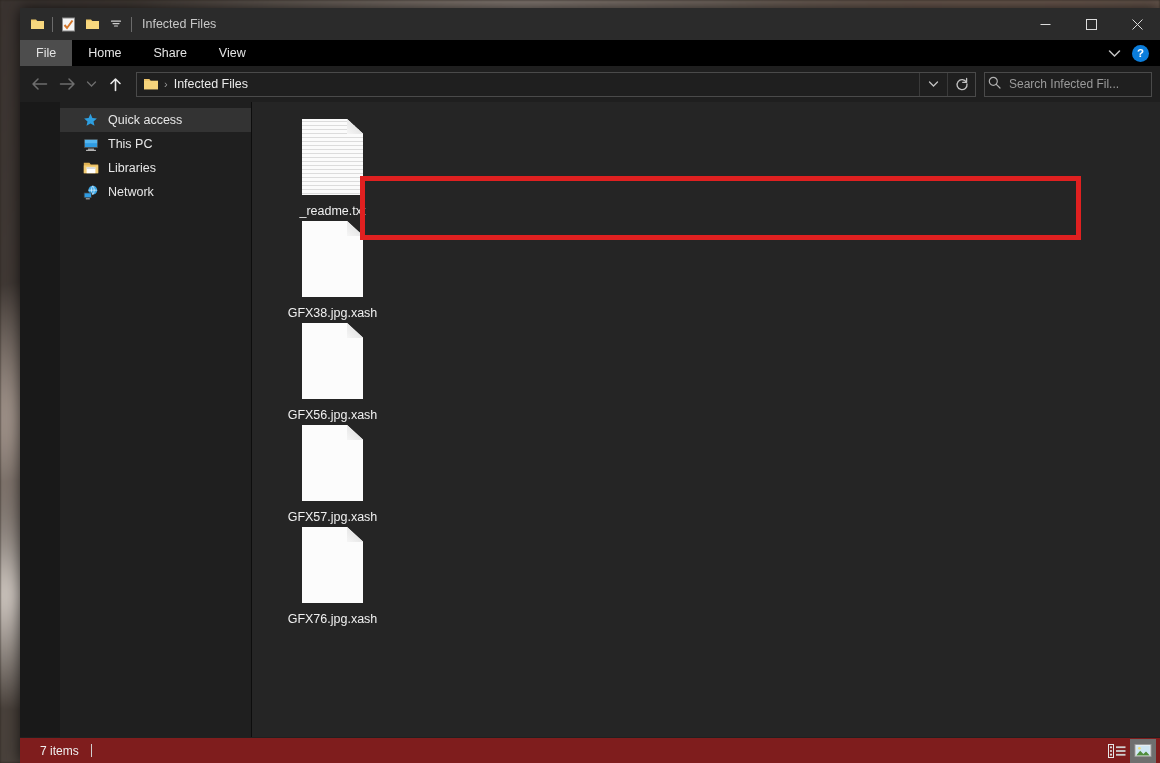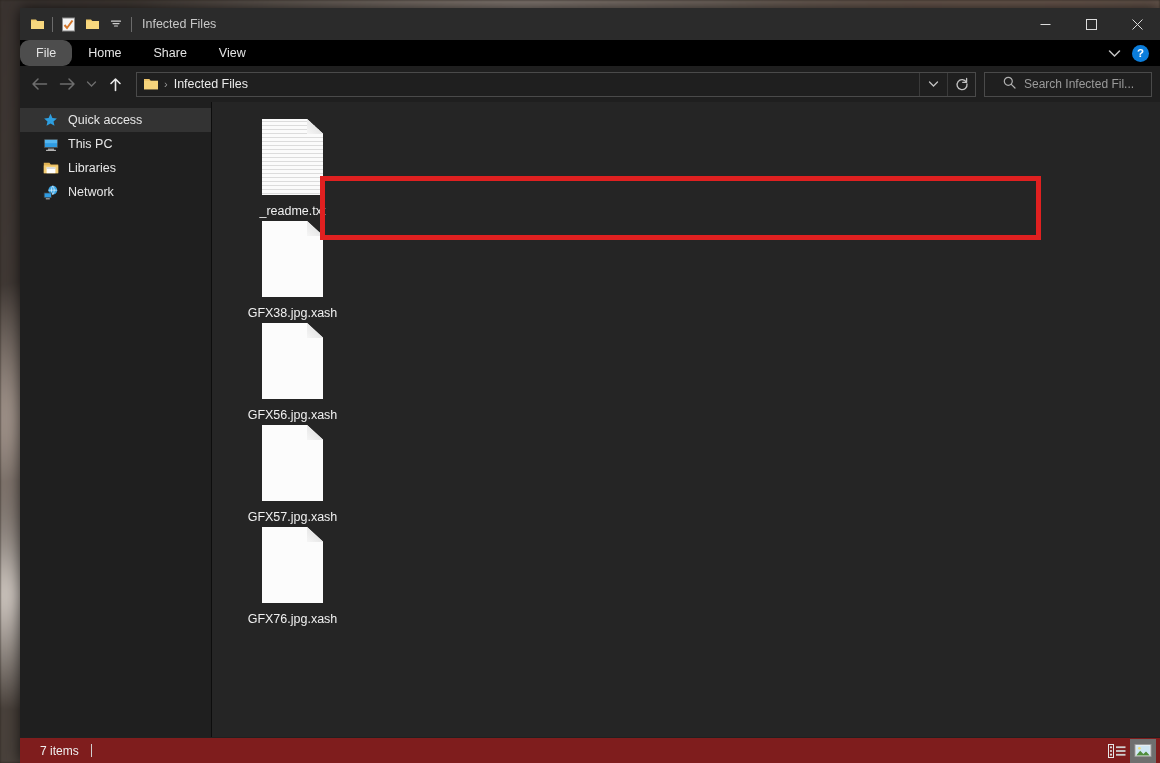--- a/index.html
+++ b/index.html
@@ -90,21 +90,20 @@
     display: flex;
     align-items: stretch;
     flex: 0 0 26px;
   }
   .rtab {
     padding: 0 16px;
     display: flex;
     align-items: center;
     color: #e4e4e4;
     font-size: 12.5px;
-    border-radius: 9px;
   }
   .rtab.active { background: #4d4d4d; }
   .ribbon-right {
     margin-left: auto;
     display: flex;
     align-items: center;
     gap: 11px;
     padding-right: 11px;
   }
   .help-circle {
@@ -165,36 +164,37 @@
   }
 
   .searchbox {
     width: 168px;
     height: 25px;
     border: 1px solid #4a4a4a;
     background: #1f1f1f;
     display: flex;
     align-items: center;
     margin-left: 8px;
-    padding-left: 18px;
+    padding-left: 3px;
     gap: 8px;
   }
   .search-ph {
     color: #9b9b9b;
     font-size: 12px;
     white-space: nowrap;
     overflow: hidden;
   }
 
   
   .body {
     flex: 1;
     display: flex;
     min-height: 0;
     background: #1f1f1f;
+    margin-left: 40px;
   }
 
   .sidebar {
     width: 192px;
     background: #1f1f1f;
     border-right: 1px solid #0d0d0d;
     padding-top: 6px;
     flex: 0 0 192px;
   }
   .navitem {

